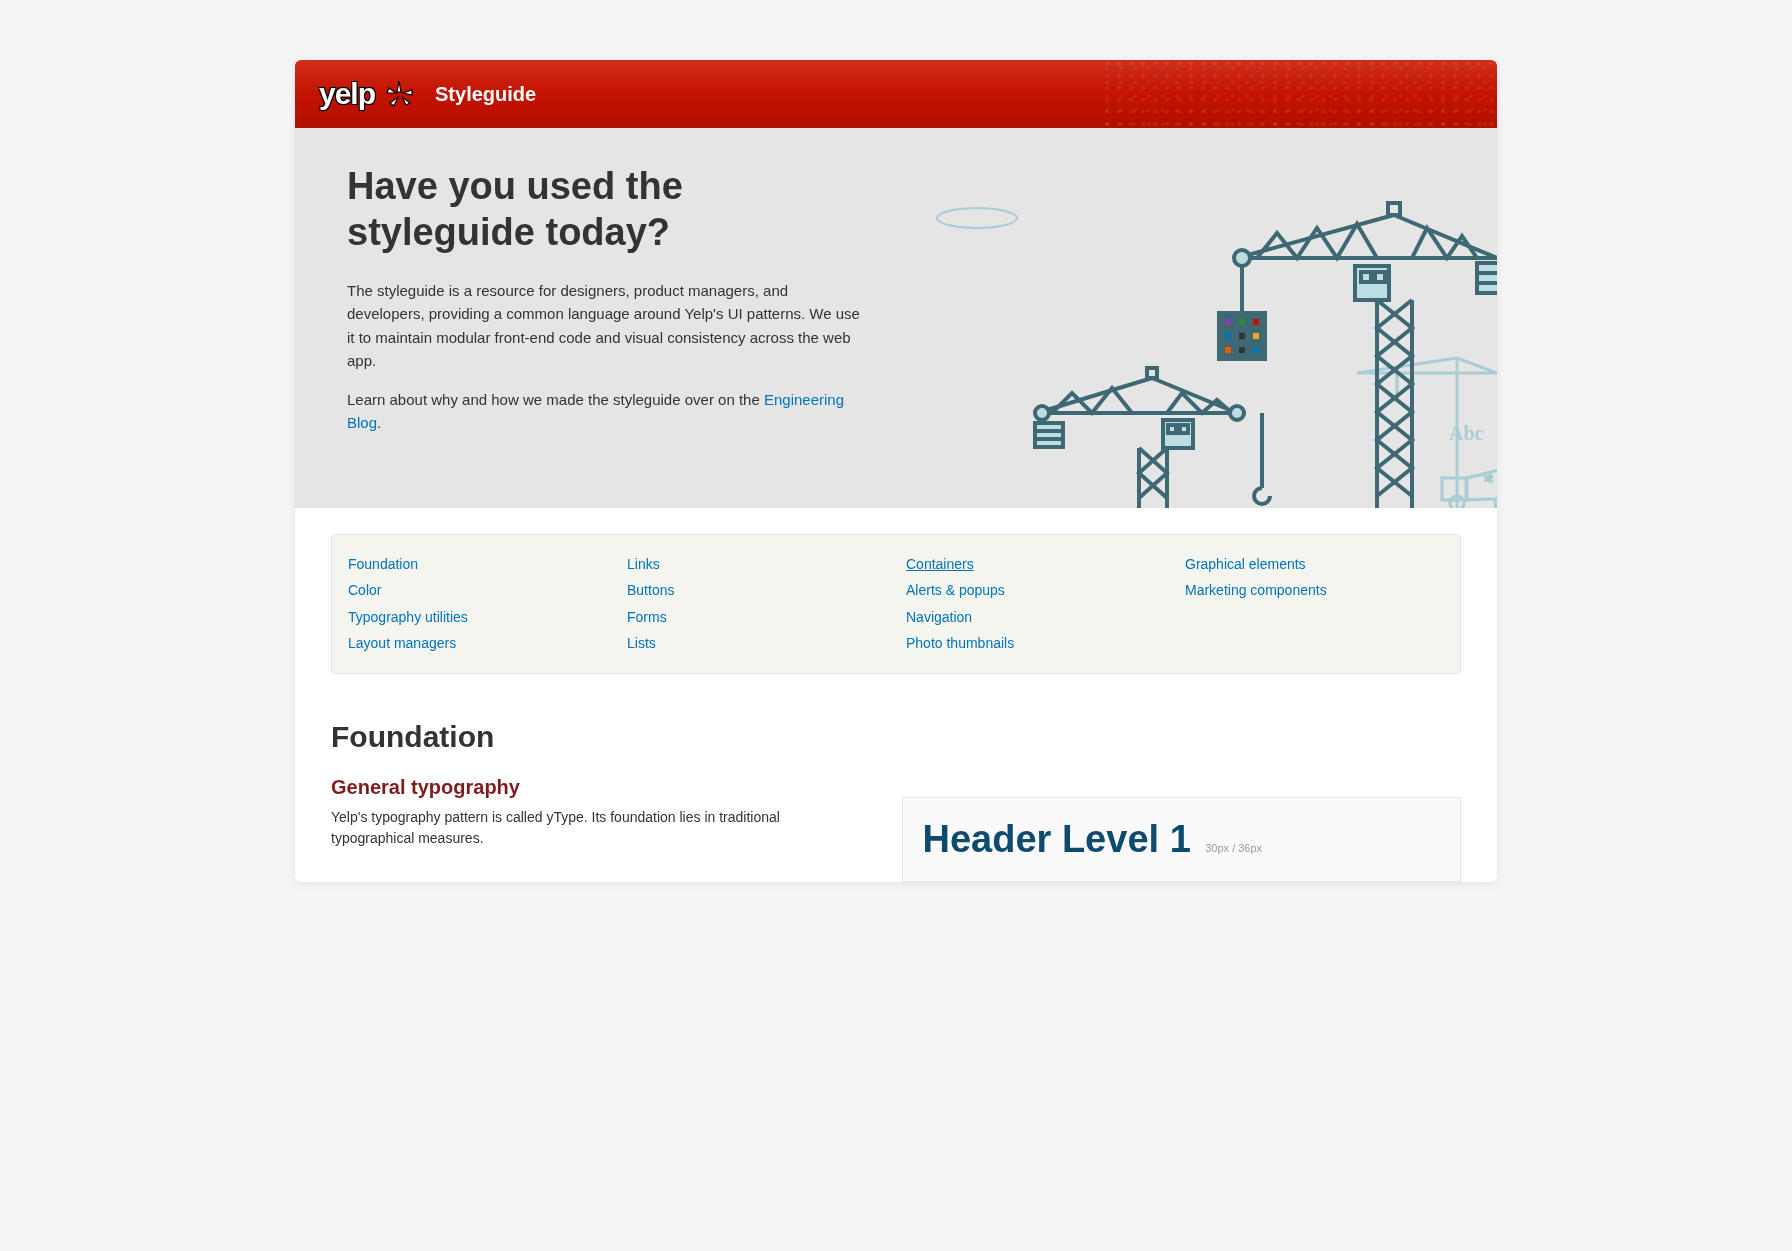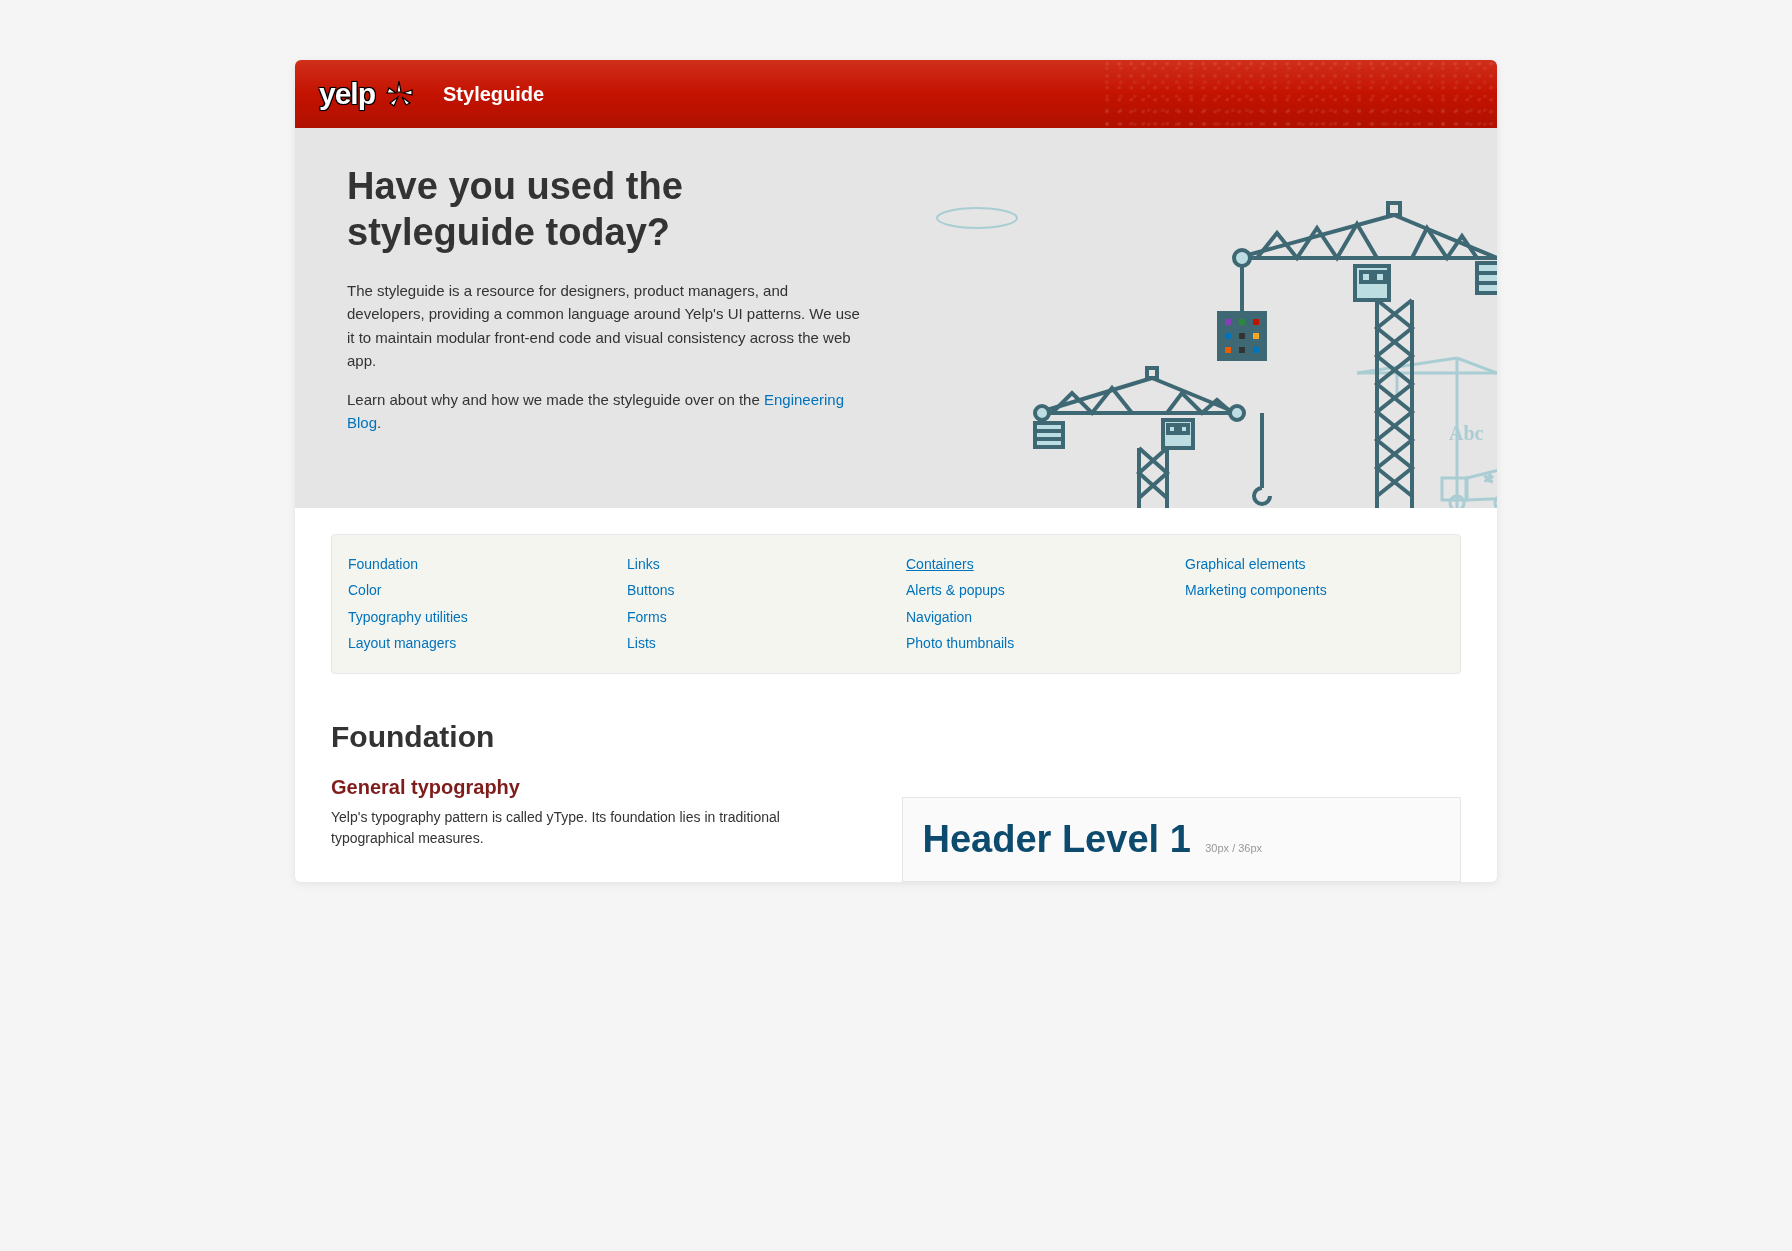--- a/index.html
+++ b/index.html
@@ -50,21 +50,21 @@
   text-shadow: 0 0 2px #000, 1px 1px 0 #000, -1px -1px 0 #000, 1px -1px 0 #000, -1px 1px 0 #000;
 }
 .burst-icon {
   width: 30px; height: 30px;
   margin-left: -4px;
 }
 .header-title {
   color: #fff;
   font-size: 20px;
   font-weight: 600;
-  margin-left: 14px;
+  margin-left: 6px;
 }
 .hero {
   background: #e5e5e5;
   padding: 36px 36px 36px 52px;
   position: relative;
   overflow: hidden;
   min-height: 380px;
 }
 .hero-content {
   max-width: 520px;

